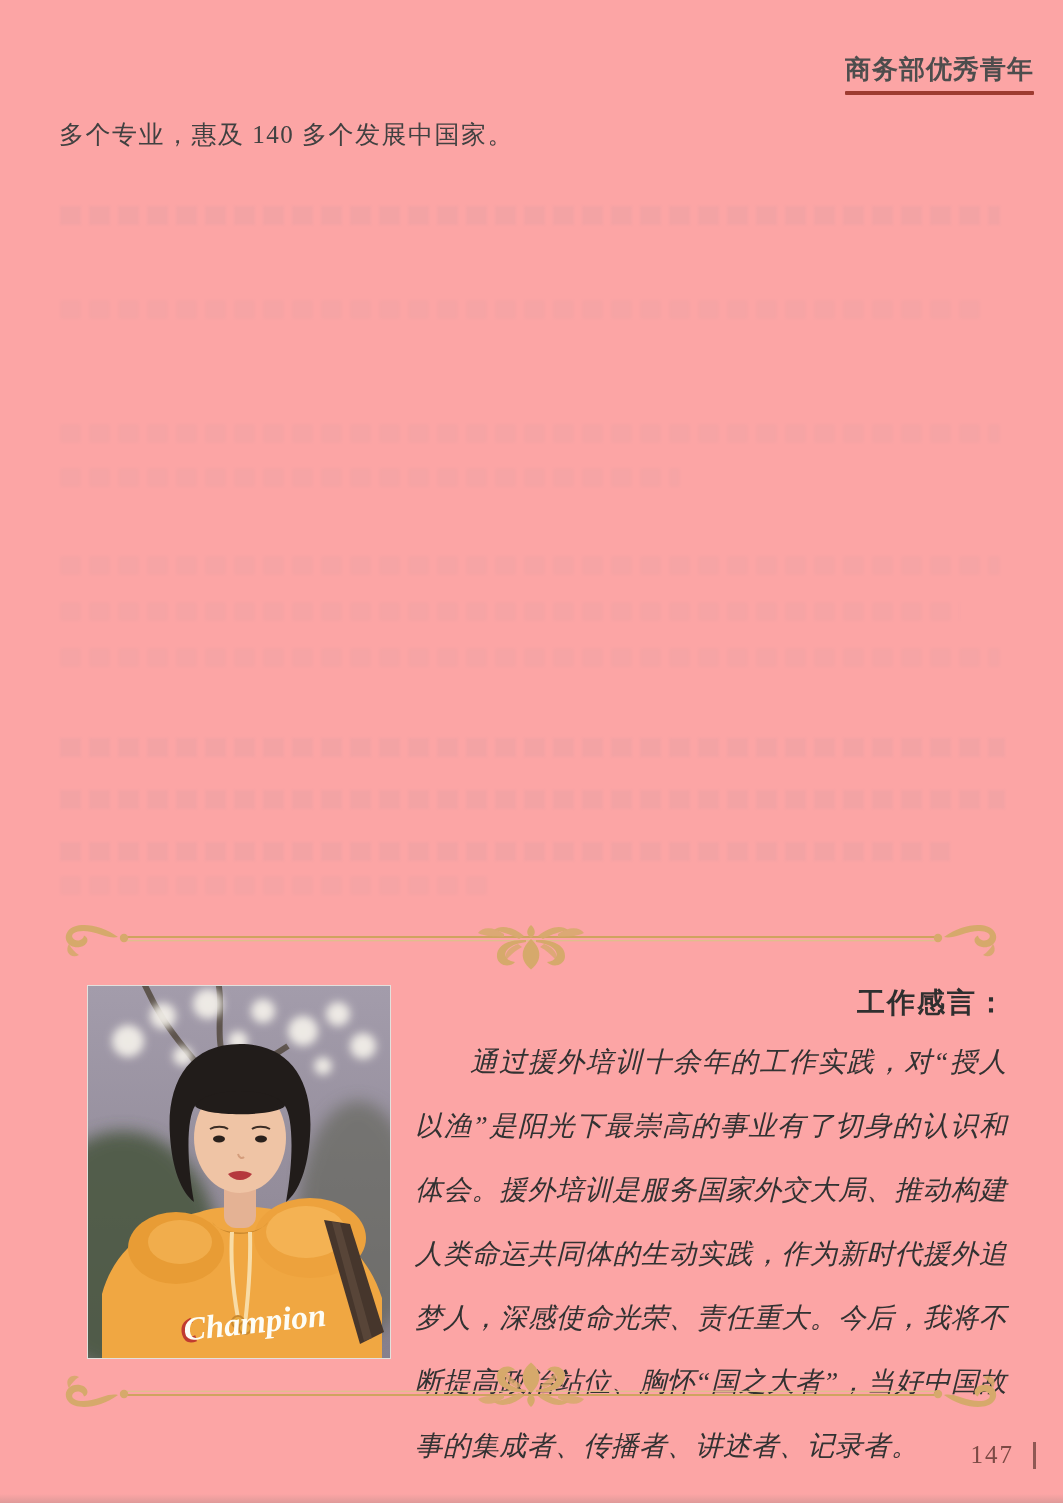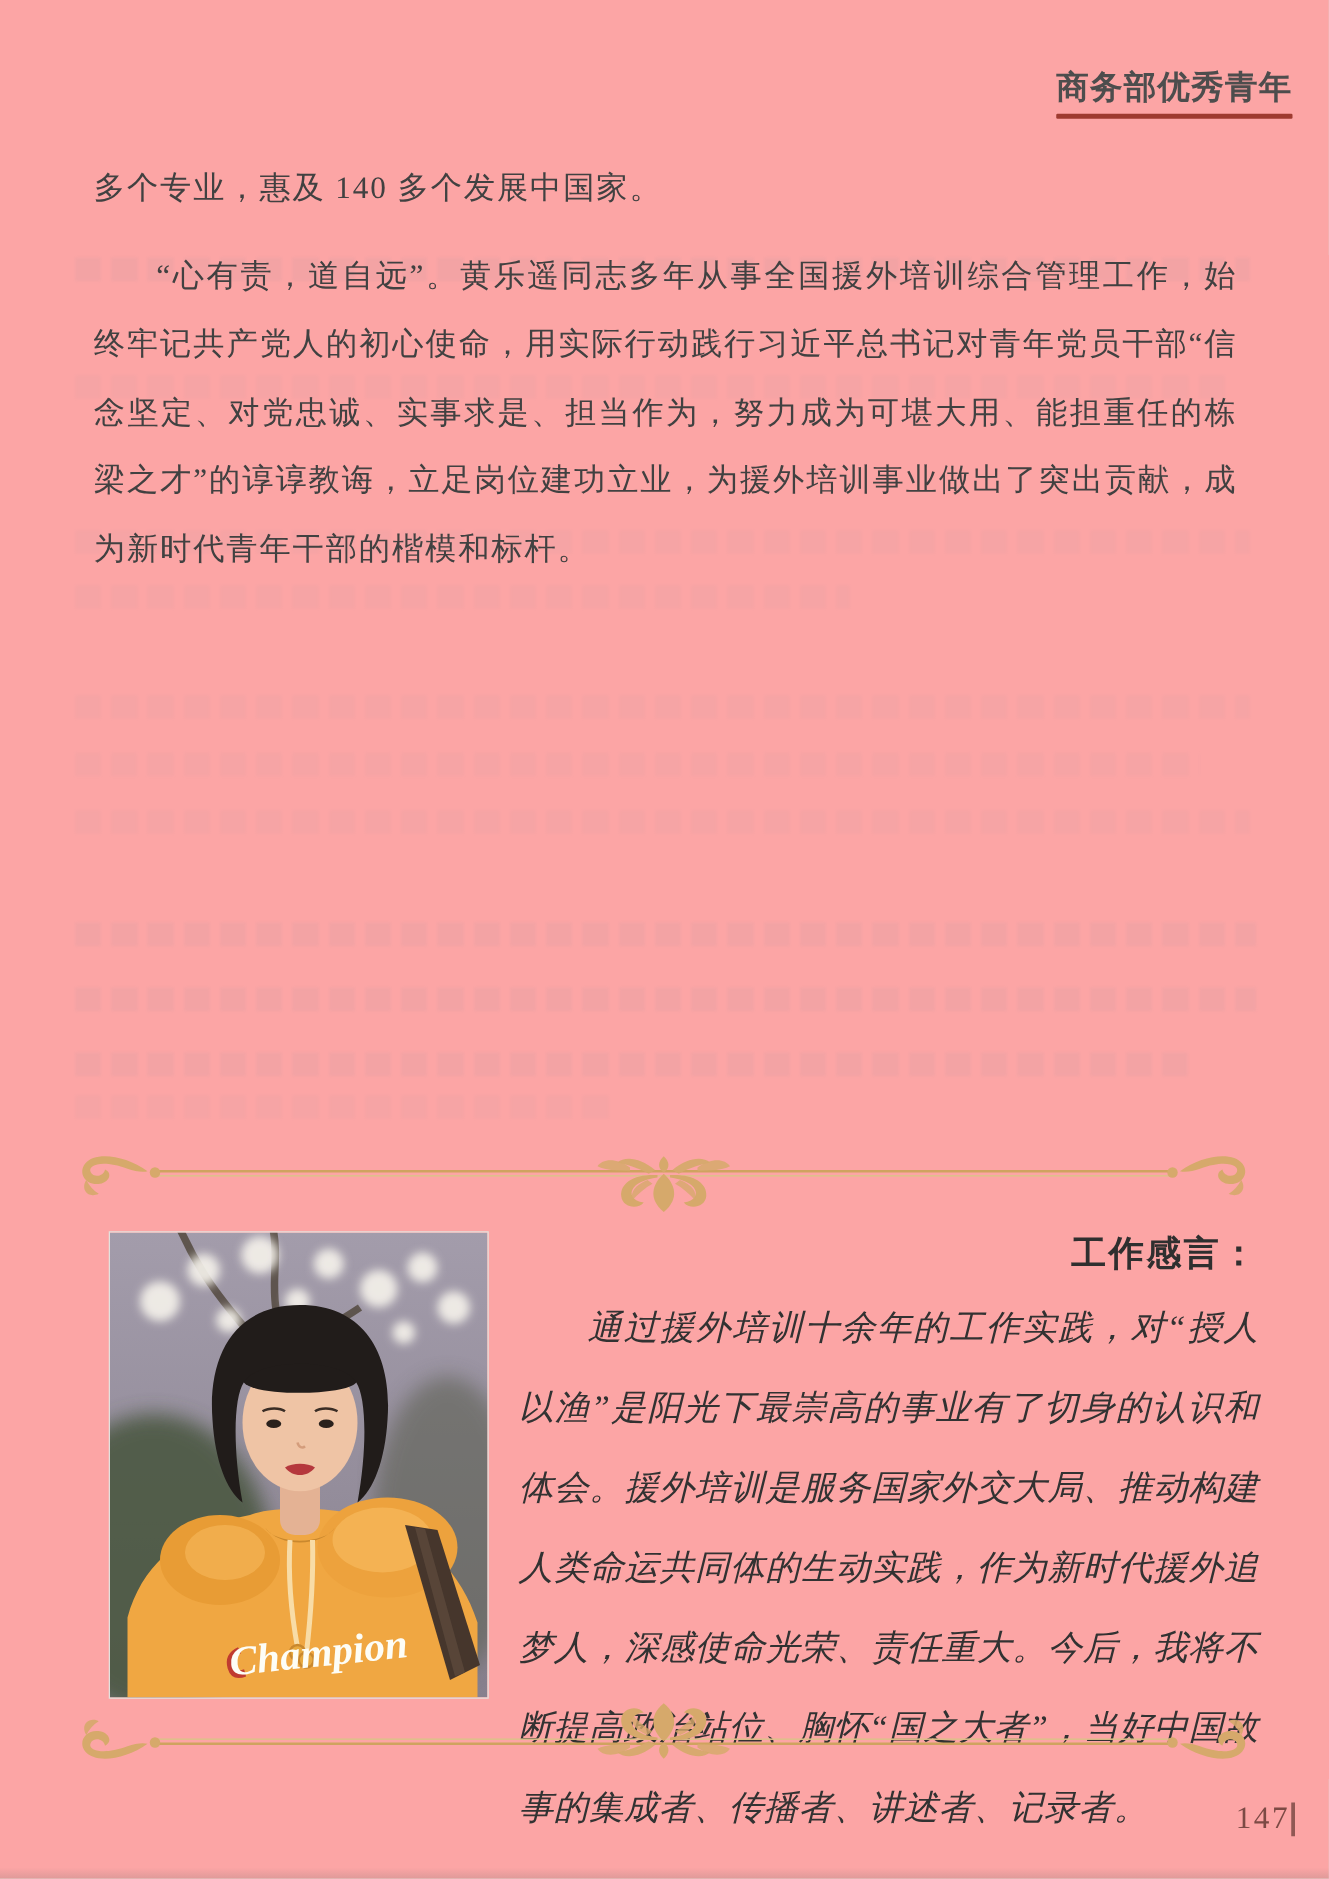--- a/index.html
+++ b/index.html
@@ -30,21 +30,21 @@
     font-weight:700;font-size:26px;letter-spacing:1px;color:#4d4d4d;
     display:inline-block;
   }
   .header-underline{height:3.5px;background:#9e3b30;margin-top:4px;border-radius:1px;}
 
   
   .body-text{
     position:absolute;left:59px;top:108px;width:947px;z-index:1;
   }
   .body-text p{
-    margin:16px;font-size:25px;line-height:54.6px;letter-spacing:1.5px;
+    margin:0;font-size:25px;line-height:54.6px;letter-spacing:1.5px;
     text-align:justify;text-justify:inter-ideograph;color:#414141;
   }
   .body-text p.indent{text-indent:2em;}
 
   
   .divider{position:absolute;left:56px;width:950px;height:56px;z-index:1;}
   .divider.flip{transform:scaleY(-1);}
   .divider svg{display:block;width:100%;height:100%;}
 
   
@@ -60,21 +60,21 @@
   }
 
   
   .photo{
     position:absolute;left:88px;top:986px;width:302px;height:372px;z-index:1;
     outline:1px solid #e3e1dd;
   }
   .photo svg{display:block;width:100%;height:100%;}
 
   
-  .footer{position:absolute;top:1441px;right:56px;display:flex;align-items:center;gap:1px;z-index:2;}
+  .footer{position:absolute;top:1441px;right:56px;display:flex;align-items:center;gap:19px;z-index:2;}
   .page-number{font-size:25px;color:#7c4a45;letter-spacing:2px;font-family:"Liberation Serif","DejaVu Serif",serif;}
   .page-number-bar{width:3px;height:27px;background:#7c4a45;opacity:.85;}
 </style>
 </head>
 <body>
 
 <div class="page">
 
   <div class="ghost" style="top:206px;left:60px;width:940px;"></div>
   <div class="ghost light" style="top:300px;left:60px;width:925px;"></div>
@@ -88,21 +88,20 @@
   <div class="ghost" style="top:842px;left:60px;width:890px;"></div>
   <div class="ghost light" style="top:876px;left:60px;width:430px;"></div>
 
   <div class="header">
     <span class="header-title">商务部优秀青年</span>
     <div class="header-underline"></div>
   </div>
 
   <div class="body-text">
     <p>多个专业，惠及 140 多个发展中国家。</p>
-    <p class="indent">“心有责，道自远”。黄乐遥同志多年从事全国援外培训综合管理工作，始终牢记共产党人的初心使命，用实际行动践行习近平总书记对青年党员干部“信念坚定、对党忠诚、实事求是、担当作为，努力成为可堪大用、能担重任的栋梁之才”的谆谆教诲，立足岗位建功立业，为援外培训事业做出了突出贡献，成为新时代青年干部的楷模和标杆。</p>
   </div>
 
   <div class="divider" style="top:914px;">
     <svg viewBox="0 0 950 56" xmlns="http://www.w3.org/2000/svg">
       <defs>
         <g id="endOrn" fill="#d6a96b">
           <path d="M62,23 C44,10 20,7 12,17 C6,25 13,35 24,33 C32,31.5 34,24 28,21.5 C27,27 19,28.5 16.5,23.5 C14,18 26,13.5 46,21 C52,23.2 58,24 62,23 Z"></path>
           <path d="M13,30 C8,38 15,45 23,41 C19,38.5 15.5,34.8 13,30 Z" opacity=".9"></path>
           <circle cx="68" cy="24" r="4.2"></circle>
         </g>

